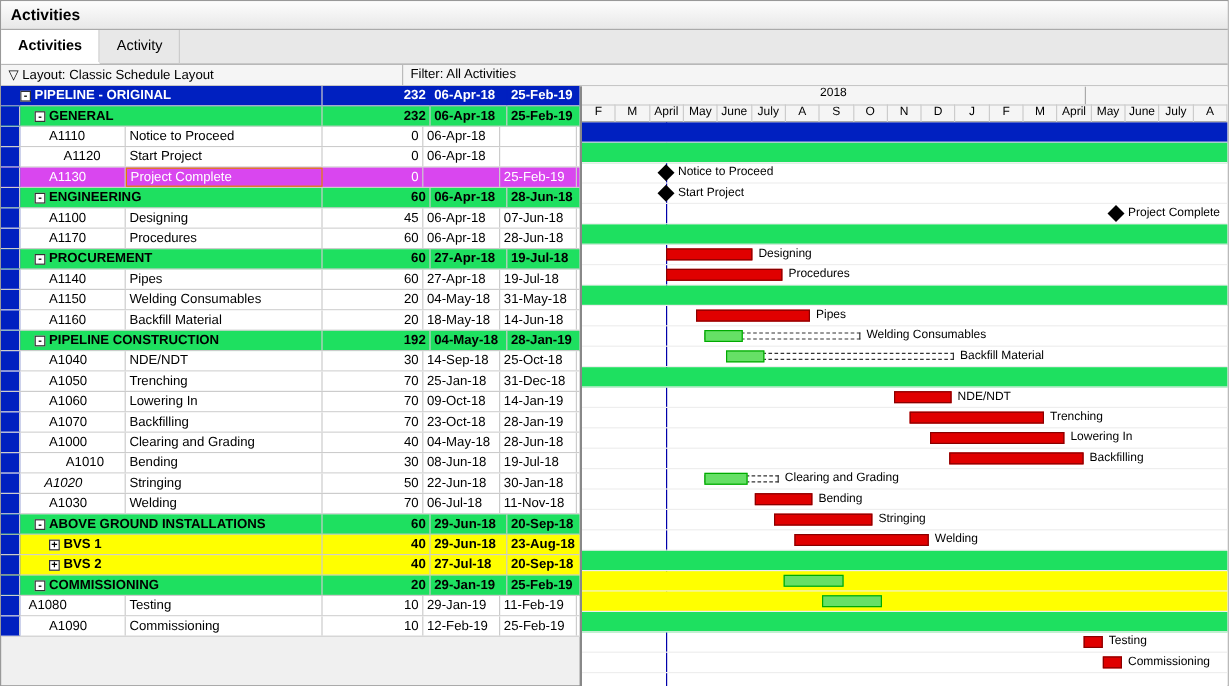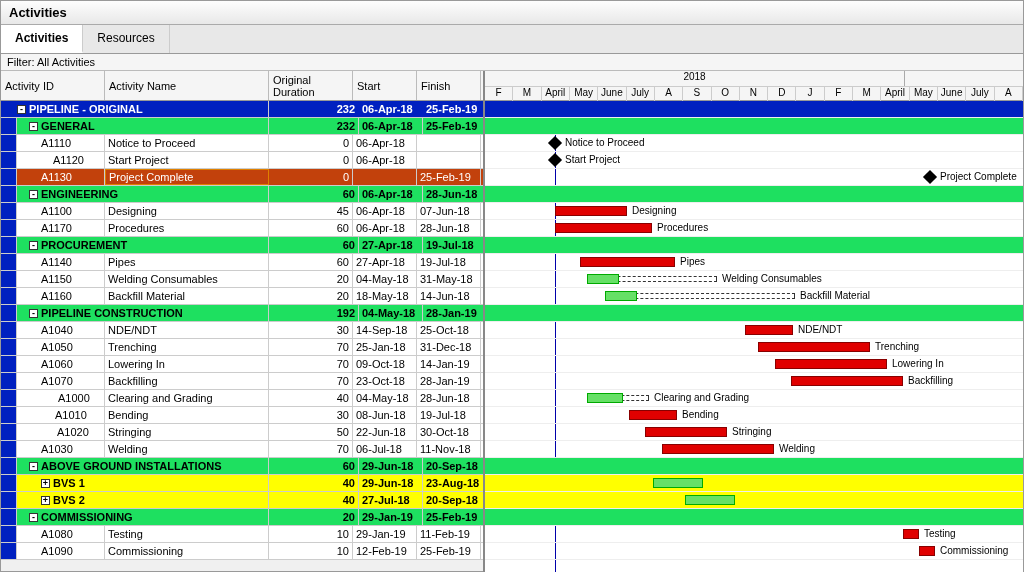--- a/index.html
+++ b/index.html
@@ -29,21 +29,21 @@
 .c-id { overflow:hidden; }
 .c-name { flex: 0 0 164px; }
 .c-dur { flex: 0 0 84px; justify-content:flex-end; }
 .c-start { flex: 0 0 64px; }
 .c-finish { flex: 0 0 64px; }
 .row-root { background:#0020c0; color:#fff; font-weight:bold; }
 .row-root .cell{ border-right-color: #0020c0; }
 .row-group1 { background:#1ee060; font-weight:bold; }
 .row-group2 { background:#ffff00; font-weight:bold; }
 .row-act { background:#fff; }
-.row-sel { background:#c2410c; color:#fff;align-items:flex-end; }
+.row-sel { background:#d946ef; color:#fff;align-items:flex-end; }
 .row-sel .c-name { border:1px solid #e08000; }
 .exp-box { width:9px; height:9px; border:1px solid #333; background:#fff; color:#000; font-size:9px; line-height:7px; text-align:center; }
 
 .gantt-header { height:30px; border-bottom:1px solid #999; background:#f5f5f5; position:relative; font-size:10px; }
 .gantt-year { position:absolute; top:0; height:15px; border-right:1px solid #aaa; text-align:center; }
 .gantt-month-row { position:absolute; top:15px; left:0; right:0; height:15px; display:flex; }
 .gantt-month { border-right:1px solid #ccc; border-top:1px solid #ccc; text-align:center; font-size:10px; overflow:hidden; }
 .gantt-body { position:relative; height:478px; }
 .gantt-row-line { position:absolute; left:0; right:0; border-bottom:1px solid #eee; height:17px; }
 .bar { position:absolute; height:10px; border:1px solid #800; }
@@ -54,36 +54,32 @@
 .milestone { position:absolute; width:10px; height:10px; background:#000; transform:rotate(45deg); }
 .data-line { position:absolute; width:1px; background:#00a; top:0; bottom:0; }
 </style>
 </head>
 <body>
 
 <div class="window">
   <div class="title-bar">Activities</div>
   <div class="tabs" id="tabs">
       <div class="tab active">Activities</div>
-      <div class="tab">Resources</div>
+      <div class="tab">Activity</div>
     </div>
   <div class="toolbar">
+    <div class="layout-cell">
+      <span>▽ Layout: </span><span>Classic Schedule Layout</span>
+    </div>
     <div class="filter-cell">
       <span>Filter: </span><span>All Activities</span>
     </div>
   </div>
   <div class="content">
     <div class="left-pane">
-      <div class="col-headers">
-        <div class="ch ch-id">Activity ID</div>
-        <div class="ch ch-name">Activity Name</div>
-        <div class="ch ch-dur">Original Duration</div>
-        <div class="ch ch-start">Start</div>
-        <div class="ch ch-finish">Finish</div>
-      </div>
       <div class="rows" id="table-rows">
           <div class="row row-root">
             <div class="cell c-ind"></div>
             <div class="cell c-id" style="flex: 0 0 252px; padding-left: 0px; border-right: 1px solid rgb(204, 204, 204);">
               <div class="exp-box">-</div>
               <span style="margin-left: 3px;">PIPELINE - ORIGINAL</span>
             </div>
             <div class="cell c-name" style="flex: 0 0 0px; border-right: none;"></div>
             <div class="cell c-dur">232</div>
             <div class="cell c-start">06-Apr-18</div>
@@ -224,41 +220,41 @@
           <div class="row row-act">
             <div class="cell c-ind"></div>
             <div class="cell c-id" style="flex: 0 0 88px; padding-left: 24px;">A1070</div>
             <div class="cell c-name">Backfilling</div>
             <div class="cell c-dur">70</div>
             <div class="cell c-start">23-Oct-18</div>
             <div class="cell c-finish">28-Jan-19</div>
           </div>
           <div class="row row-act">
             <div class="cell c-ind"></div>
-            <div class="cell c-id" style="flex: 0 0 88px; padding-left: 41px;">A1000</div>
+            <div class="cell c-id" style="flex: 0 0 88px; padding-left: 24px;">A1000</div>
             <div class="cell c-name">Clearing and Grading</div>
             <div class="cell c-dur">40</div>
             <div class="cell c-start">04-May-18</div>
             <div class="cell c-finish">28-Jun-18</div>
           </div>
           <div class="row row-act">
             <div class="cell c-ind"></div>
             <div class="cell c-id" style="flex: 0 0 88px; padding-left: 38px;">A1010</div>
             <div class="cell c-name">Bending</div>
             <div class="cell c-dur">30</div>
             <div class="cell c-start">08-Jun-18</div>
             <div class="cell c-finish">19-Jul-18</div>
           </div>
           <div class="row row-act">
             <div class="cell c-ind"></div>
-            <div class="cell c-id" style="flex: 0 0 88px; padding-left: 40px;">A1020</div>
+            <div class="cell c-id" style="flex: 0 0 88px; padding-left: 20px; font-style: italic;">A1020</div>
             <div class="cell c-name">Stringing</div>
             <div class="cell c-dur">50</div>
             <div class="cell c-start">22-Jun-18</div>
-            <div class="cell c-finish">30-Oct-18</div>
+            <div class="cell c-finish">30-Jan-18</div>
           </div>
           <div class="row row-act">
             <div class="cell c-ind"></div>
             <div class="cell c-id" style="flex: 0 0 88px; padding-left: 24px;">A1030</div>
             <div class="cell c-name">Welding</div>
             <div class="cell c-dur">70</div>
             <div class="cell c-start">06-Jul-18</div>
             <div class="cell c-finish">11-Nov-18</div>
           </div>
           <div class="row row-group1">
@@ -300,21 +296,21 @@
               <div class="exp-box">-</div>
               <span style="margin-left: 3px;">COMMISSIONING</span>
             </div>
             <div class="cell c-name" style="flex: 0 0 0px; border-right: none;"></div>
             <div class="cell c-dur">20</div>
             <div class="cell c-start">29-Jan-19</div>
             <div class="cell c-finish">25-Feb-19</div>
           </div>
           <div class="row row-act">
             <div class="cell c-ind"></div>
-            <div class="cell c-id" style="flex: 0 0 88px; padding-left: 24px;">A1080</div>
+            <div class="cell c-id" style="flex: 0 0 88px; padding-left: 7px;">A1080</div>
             <div class="cell c-name">Testing</div>
             <div class="cell c-dur">10</div>
             <div class="cell c-start">29-Jan-19</div>
             <div class="cell c-finish">11-Feb-19</div>
           </div>
           <div class="row row-act">
             <div class="cell c-ind"></div>
             <div class="cell c-id" style="flex: 0 0 88px; padding-left: 24px;">A1090</div>
             <div class="cell c-name">Commissioning</div>
             <div class="cell c-dur">10</div>

